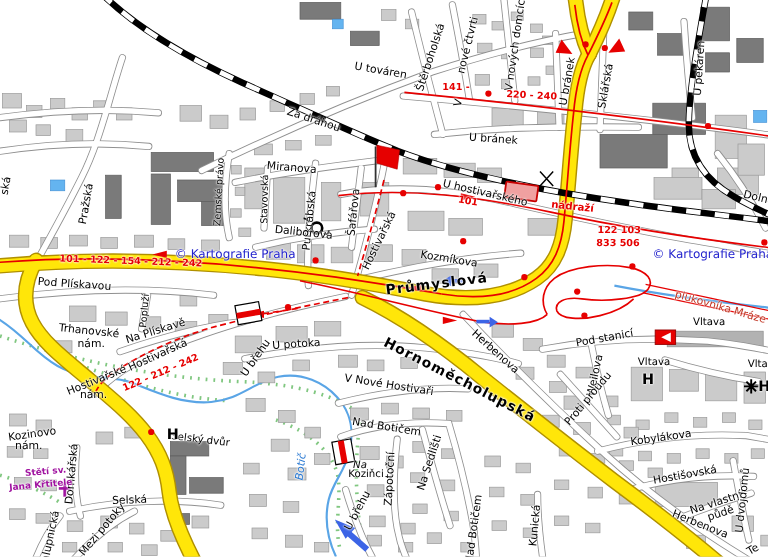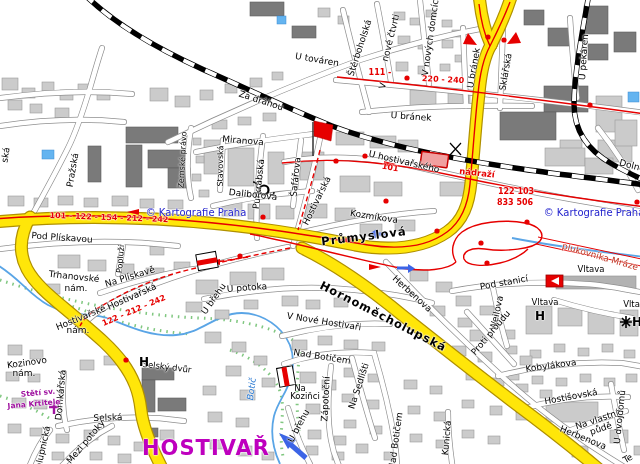--- a/index.html
+++ b/index.html
@@ -582,36 +582,35 @@
       <span class="lb street" style="left: 597px; top: 420px; transform: translate(-50%, -50%) rotate(-18deg);">Na vlastní</span>
       <span class="lb street" style="left: 601px; top: 429px; transform: translate(-50%, -50%) rotate(-18deg);">půdě</span>
       <span class="lb street" style="left: 620px; top: 417px; transform: translate(-50%, -50%) rotate(-84deg);">U dvojdomů</span>
       <span class="lb street" style="left: 583px; top: 438px; transform: translate(-50%, -50%) rotate(22deg);">Herbenova</span>
       <span class="lb street" style="left: 299px; top: 426px; transform: translate(-50%, -50%) rotate(-62deg);">U břehu</span>
       <span class="lb street" style="left: 6px; top: 155px; transform: translate(-50%, -50%) rotate(-80deg);">ská</span>
       <span class="lb street" style="left: 628px; top: 459px; transform: translate(-50%, -50%) rotate(-30deg);">Te</span>
       <span class="lb major" style="left: 364px; top: 237px; transform: translate(-50%, -50%) rotate(-7deg);">Průmyslová</span>
       <span class="lb major" style="left: 383px; top: 317px; transform: translate(-50%, -50%) rotate(27deg);">Hornoměcholupská</span>
       <span class="lb route" style="left: 109px; top: 218px; transform: translate(-50%, -50%) rotate(2deg);">101 - 122 - 154 - 212 - 242</span>
-      <span class="lb route" style="left: 380px; top: 73px; transform: translate(-50%, -50%) rotate(0deg);">111 -</span>
+      <span class="lb route" style="left: 380px; top: 73px; transform: translate(-50%, -50%) rotate(0deg);">141 -</span>
       <span class="lb route" style="left: 443px; top: 80px; transform: translate(-50%, -50%) rotate(3deg);">220 - 240</span>
       <span class="lb route" style="left: 390px; top: 168px; transform: translate(-50%, -50%) rotate(10deg);">101</span>
       <span class="lb route" style="left: 516px; top: 192px; transform: translate(-50%, -50%) rotate(0deg);">122  103</span>
       <span class="lb route" style="left: 515px; top: 203px; transform: translate(-50%, -50%) rotate(0deg);">833 506</span>
       <span class="lb route" style="left: 134px; top: 311px; transform: translate(-50%, -50%) rotate(-23deg);">122 - 212 - 242</span>
       <span class="lb redstreet" style="left: 600px; top: 257px; transform: translate(-50%, -50%) rotate(16deg);">plukovníka Mráze</span>
       <span class="lb water" style="left: 252px; top: 389px; transform: translate(-50%, -50%) rotate(-83deg);">Botič</span>
       <span class="lb land" style="left: 167px; top: 367px; transform: translate(-50%, -50%) rotate(7deg);">Selský dvůr</span>
       <span class="lb land" style="left: 591px; top: 269px; transform: translate(-50%, -50%) rotate(0deg);">Vltava</span>
       <span class="lb land" style="left: 545px; top: 302px; transform: translate(-50%, -50%) rotate(0deg);">Vltava</span>
       <span class="lb land" style="left: 634px; top: 304px; transform: translate(-50%, -50%) rotate(0deg);">Vltav</span>
-      <span class="lb land" style="left: 300px; top: 388px; transform: translate(-50%, -50%) rotate(0deg);">Na</span>
+      <span class="lb land" style="left: 300px; top: 388px; transform: translate(-50%, -50%) rotate(0deg); font-style: italic;">Na</span>
       <span class="lb land" style="left: 305px; top: 396px; transform: translate(-50%, -50%) rotate(0deg);">Koziňci</span>
       <span class="lb hotel" style="left: 144px; top: 362px; transform: translate(-50%, -50%) rotate(0deg);">H</span>
       <span class="lb hotel" style="left: 540px; top: 316px; transform: translate(-50%, -50%) rotate(0deg);">H</span>
       <span class="lb hotel" style="left: 637px; top: 322px; transform: translate(-50%, -50%) rotate(0deg);">H</span>
       <span class="lb church" style="left: 38px; top: 393px; transform: translate(-50%, -50%) rotate(-5deg);">Stětí sv.</span>
       <span class="lb church" style="left: 34px; top: 404px; transform: translate(-50%, -50%) rotate(-5deg);">Jana Křtitele</span>
-      <span class="lb district" style="left: 206px; top: 448px; transform: translate(-50%, -50%) rotate(0deg);">HOSTIVAŘ</span>
       <span class="lb copy" style="left: 196px; top: 213px; transform: translate(-50%, -50%) rotate(0deg);">© Kartografie Praha</span>
       <span class="lb copy" style="left: 594px; top: 213px; transform: translate(-50%, -50%) rotate(0deg);">© Kartografie Praha</span>
     </div>
 </div>
 
 </body></html>

